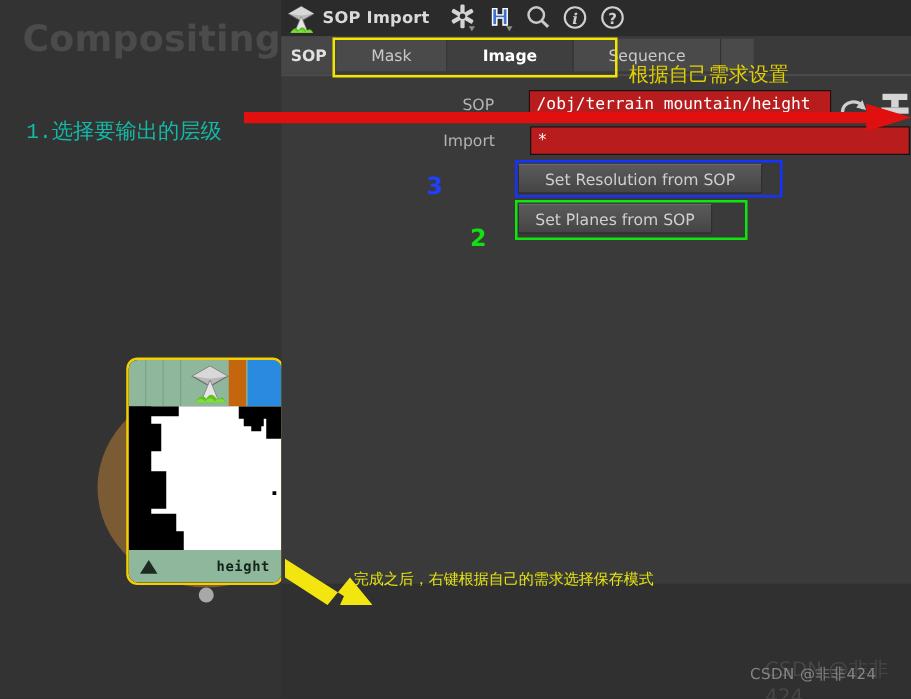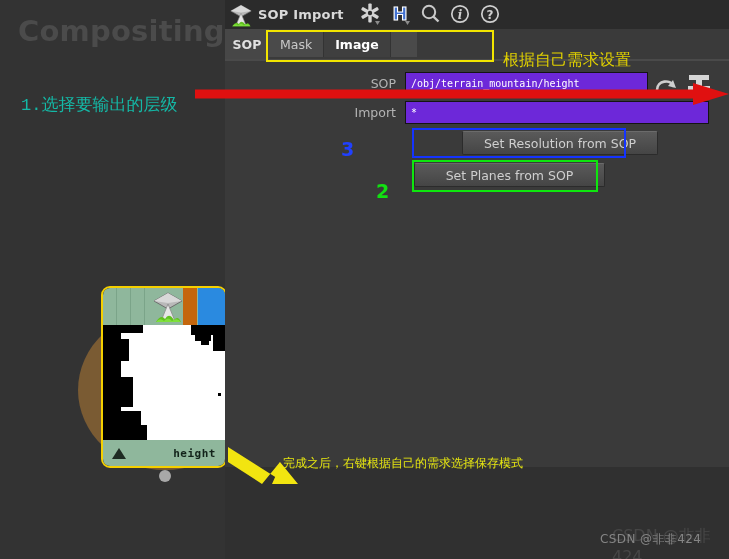--- a/index.html
+++ b/index.html
@@ -131,68 +131,68 @@
     display: flex; align-items: flex-start;
   }
   #tab-sop {
     width: 44px; height: 30px; background: #474747;
     display: flex; align-items: center; justify-content: center;
     font-size: 12.5px; font-weight: bold; color: #e0e0e0;
   }
   #subtab-group { display: flex; height: 26px; margin-top: 2px; }
   .subtab {
     display: flex; align-items: center; justify-content: center;
-    height: 26px; padding: 0 11px;
+    height: 26px; padding: 0 28px;
     background: #4a4a4a; color: #c9c9c9;
     font-size: 12.5px;
     border-right: 1px solid #333;
     box-sizing: border-box;
   }
   .subtab.active { background: #3f3f3f; color: #ffffff; font-weight: bold; }
   #subtab-pad { width: 26px; height: 26px; background: #4a4a4a; }
   #tab-underline {
     position: absolute; left: 0; top: 59px; width: 100%; height: 2px;
     background: #4a4a4a;
   }
 
   
   .prow { position: absolute; left: 0; width: 100%; display: flex; align-items: center; }
   .plabel {
     width: 180px; text-align: right; padding-right: 9px;
     font-size: 12.5px; color: #b4b4b4; box-sizing: border-box;
   }
   .pfield {
-    background: #6d28d9; border: 1px solid #141414; box-sizing: border-box;
+    background: #b91c1c; border: 1px solid #141414; box-sizing: border-box;
     height: 23px; display: flex; align-items: center; padding-left: 5px;
     font-family: "DejaVu Sans Mono", "Liberation Mono", monospace;
-    font-size: 10px; color: #ffffff;
-    overflow: hidden; white-space: nowrap;
+    font-size: 13px; color: #ffffff;
+    overflow: hidden; white-space: nowrap; margin-left: 19px;
   }
   #sop-row { top: 72px; }
   #sop-field { width: 243px; }
   #sop-reload-icon { width: 22px; height: 20px; margin-left: 6px; position: relative; }
   #sop-pick-icon { width: 26px; height: 22px; margin-left: 10px; position: relative; }
   #import-row { top: 101px; }
   #import-field { width: 304px; }
 
   .pbtn {
     height: 24px; display: flex; align-items: center; justify-content: center;
     background: linear-gradient(#5a5a5a, #454545);
     border: 1px solid #2b2b2b;
     border-top-color: #6b6b6b;
     box-sizing: border-box;
     font-size: 12.5px; color: #cfcfcf;
     border-radius: 2px;
   }
   #btn-res-row { top: 131px; }
-  #btn-res-wrap { margin-left: 189px; padding-left: 48px; }
+  #btn-res-wrap { margin-left: 189px; }
   #btn-res { width: 196px; }
   #btn-planes-row { top: 163px; }
   #btn-planes-wrap { margin-left: 189px; }
-  #btn-planes { width: 191px; }
+  #btn-planes { width: 156px; }
 
   #remap-row { top: 194px; }
   #remap-toggle {
     position: absolute; left: 21px; top: 0px;
     width: 18px; height: 18px;
     background: #121212; border: 2px solid #4f4f4f; box-sizing: border-box;
   }
   #remap-label { width: 180px; text-align: right; padding-right: 9px; font-size: 12.5px; color: #8a8a8a; box-sizing: border-box; }
   .remap-field {
     height: 23px; width: 152px; background: #3b3b3b; border: 1px solid #2e2e2e;
@@ -343,20 +343,21 @@
       </div>
     </div>
 
     <div id="tab-underline"></div>
 
     <div id="tab-bar">
       <div id="tab-sop">SOP</div>
       <div id="subtab-group">
         <div class="subtab">Mask</div>
         <div class="subtab active">Image</div>
+        <div class="subtab">Sequence</div>
         <div id="subtab-pad"></div>
       </div>
     </div>
 
     <div class="prow" id="sop-row">
       <div class="plabel">SOP</div>
       <div class="pfield" id="sop-field">/obj/terrain_mountain/height</div>
       <svg id="sop-reload-icon" viewBox="0 0 22 20">
         <path d="M3,16 C3,6 17,5 19,12" fill="none" stroke="#cfcfcf" stroke-width="2.6" stroke-linecap="round"></path>
         <polygon points="19,6 22,14 14,12" fill="#cfcfcf"></polygon>

